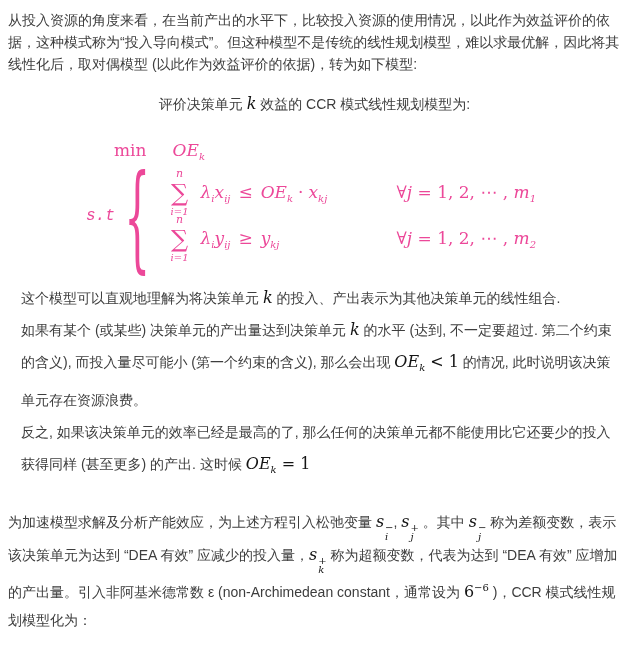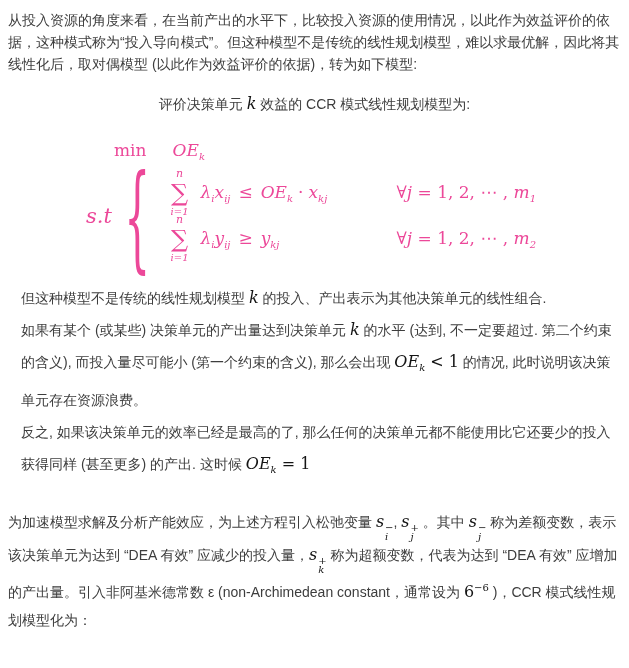--- a/index.html
+++ b/index.html
@@ -25,21 +25,21 @@
   .ss .ss-b { font-style:italic; }
 
   
   .formula { margin-top:24px; padding-left:78px; color:#ec4899; }
   .mi  { font-family:"DejaVu Serif",serif; font-style:italic; }
   .mop { font-family:"DejaVu Serif",serif; font-style:normal; }
   .mu  { font-family:"DejaVu Serif",serif; font-style:normal; }
   .min-row { display:flex; align-items:baseline; margin-left:28px; font-size:17px; height:24px; }
   .min-row .obj { margin-left:26px; }
   .st-row { display:flex; align-items:center; margin-top:6px; }
-  .st { font-size:21px; width:34px; }
+  .st { font-size:16px; width:34px;font-family:Liberation Mono, monospace; }
   .brace { display:inline-block; font-size:48px; line-height:48px;
            transform:scale(0.85,2.4); transform-origin:center; margin:0 2px; font-weight:400; }
   .constraints { display:flex; flex-direction:column; margin-left:10px; }
   .crow { display:flex; align-items:center; height:46px; font-size:17px; }
   .crow.last { height:34px; }
   .sum { display:inline-flex; flex-direction:column; align-items:center; width:30px; margin-right:6px;
          font-family:"DejaVu Serif",serif; }
   .sum-top { font-size:11px; line-height:12px; font-style:italic; }
   .sum-sym { font-size:24px; line-height:26px; }
   .sum-bot { font-size:10px; line-height:12px; font-style:italic; }
@@ -91,21 +91,21 @@
             </span>
           <span class="expr"><span class="mi">λ</span><sub class="mi">i</sub><span class="mi">y</span><sub class="mi">ij</sub><span class="mu rel">≥</span><span class="mi">y</span><sub class="mi">kj</sub></span>
           <span class="forall"><span class="mu">∀</span><span class="mi">j</span><span class="mu"> = 1, 2, ⋯ , </span><span class="mi">m</span><sub class="mi">2</sub></span>
         </div>
 
 
       </div>
     </div>
   </div>
 
-  <p class="para quote first"><span>但这种模型不是传统的线性规划模型 </span><span class="imath">k</span><span> 的投入、产出表示为其他决策单元的线性组合.</span></p>
+  <p class="para quote first"><span>这个模型可以直观地理解为将决策单元 </span><span class="imath">k</span><span> 的投入、产出表示为其他决策单元的线性组合.</span></p>
 
   <p class="para quote"><span>如果有某个 (或某些) 决策单元的产出量达到决策单元 </span><span class="imath">k</span><span> 的水平 (达到, 不一定要超过. 第二个约束的含义), 而投入量尽可能小 (第一个约束的含义), 那么会出现 </span><span class="imath"><span>OE</span><sub>k</sub></span><span class="iu"> &lt; 1</span><span> 的情况, 此时说明该决策单元存在资源浪费。</span></p>
 
   <p class="para quote"><span>反之, 如果该决策单元的效率已经是最高的了, 那么任何的决策单元都不能使用比它还要少的投入获得同样 (甚至更多) 的产出. 这时候 </span><span class="imath"><span>OE</span><sub>k</sub></span><span class="iu"> = 1</span></p>
 
   <p class="para p-slack"><span>为加速模型求解及分析产能效应，为上述方程引入松弛变量 </span><span class="imath"><span>s</span><span class="ss">
           <span class="ss-t">−</span>
           <span class="ss-b">i</span>
         </span></span><span>, </span><span class="imath"><span>s</span><span class="ss">
           <span class="ss-t">+</span>

